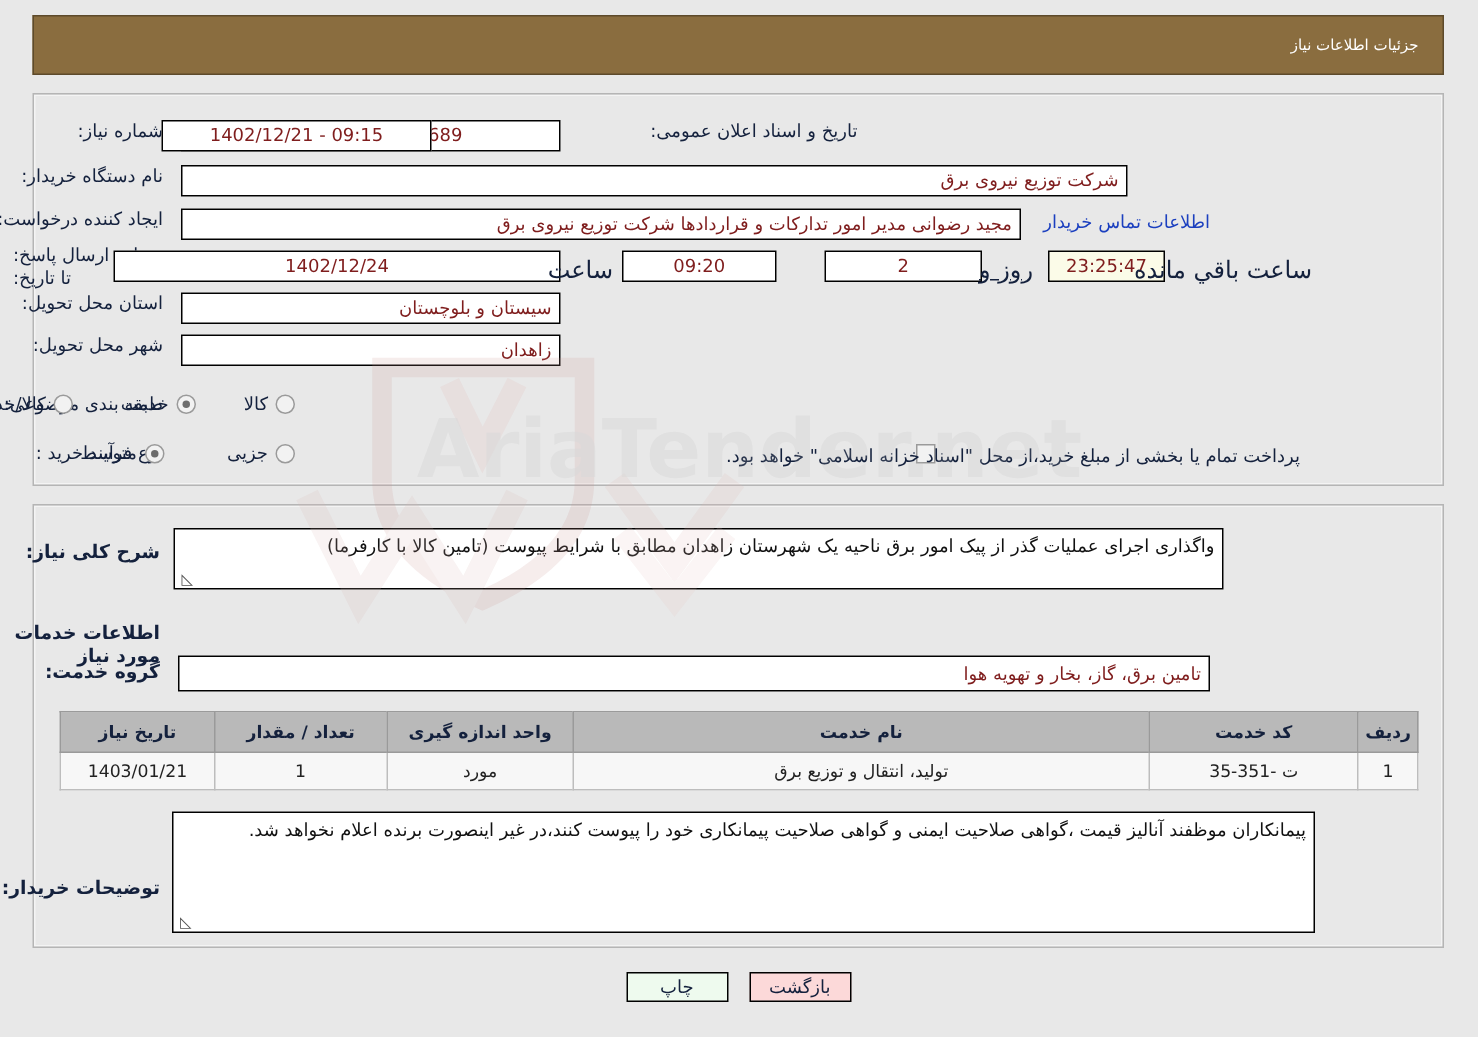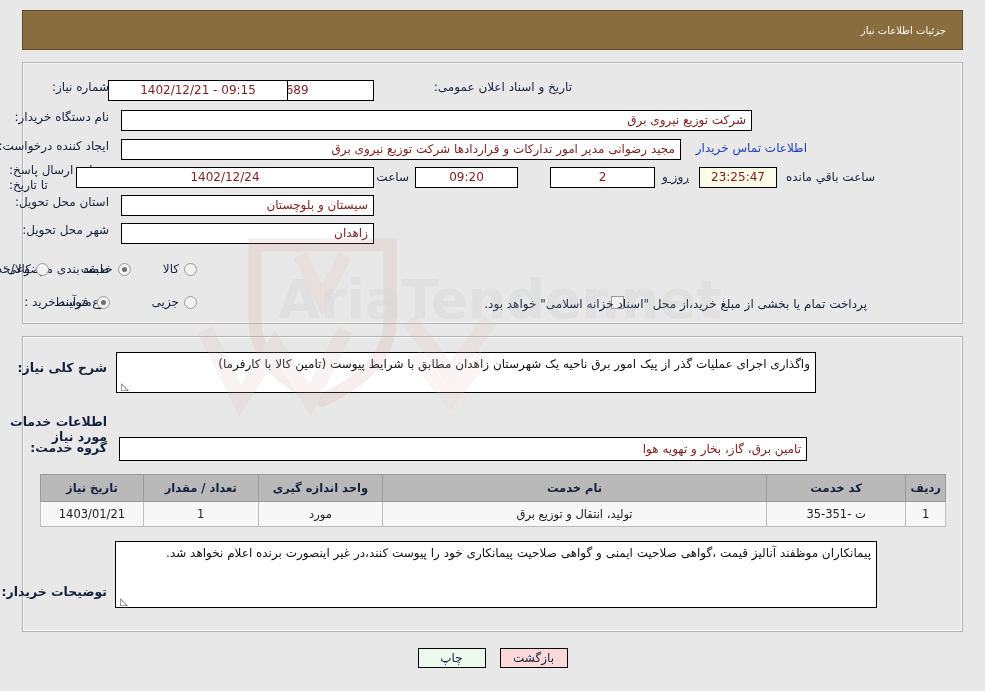--- a/index.html
+++ b/index.html
@@ -100,21 +100,21 @@
   .fld.right { text-align: right; }
   .fld.highlight { background: #fbfbe8; }
 
   .link {
     color: #1b3fbf;
     font-size: 12px;
     white-space: nowrap;
     cursor: pointer;
   }
   .small-lbl {
-    font-size: 12px;
+    font-size: 16px;
     color: #14213d;
     white-space: nowrap;
   }
 
   
   .radio {
     width: 13px; height: 13px;
     border-radius: 50%;
     border: 1px solid #9a9a9a;
     background: #f2f2f2;
@@ -363,21 +363,21 @@
         <td>ت -351-35</td>
         <td>تولید، انتقال و توزیع برق</td>
         <td>مورد</td>
         <td>1</td>
         <td>1403/01/21</td>
       </tr>
     </tbody>
 </table>
 
 <div class="bold-lbl" style="position:absolute; right:878px; top:584px;">توضیحات خریدار:</div>
-<div class="ta" style="position:absolute; right:108px; top:541px; width:762px; height:67px;margin-left:28px;">
+<div class="ta" style="position:absolute; right:108px; top:541px; width:762px; height:81px;margin-left:28px;">
   <span>پیمانکاران موظفند آنالیز قیمت ،گواهی صلاحیت ایمنی و گواهی صلاحیت پیمانکاری خود را پیوست کنند،در غیر اینصورت برنده اعلام نخواهد شد.</span>
   <span class="grip">◺</span>
 </div>
 
 <div class="btnbar">
   <button class="btn btn-back">بازگشت</button>
   <button class="btn btn-print">چاپ</button>
 </div>
 
 </body></html>

